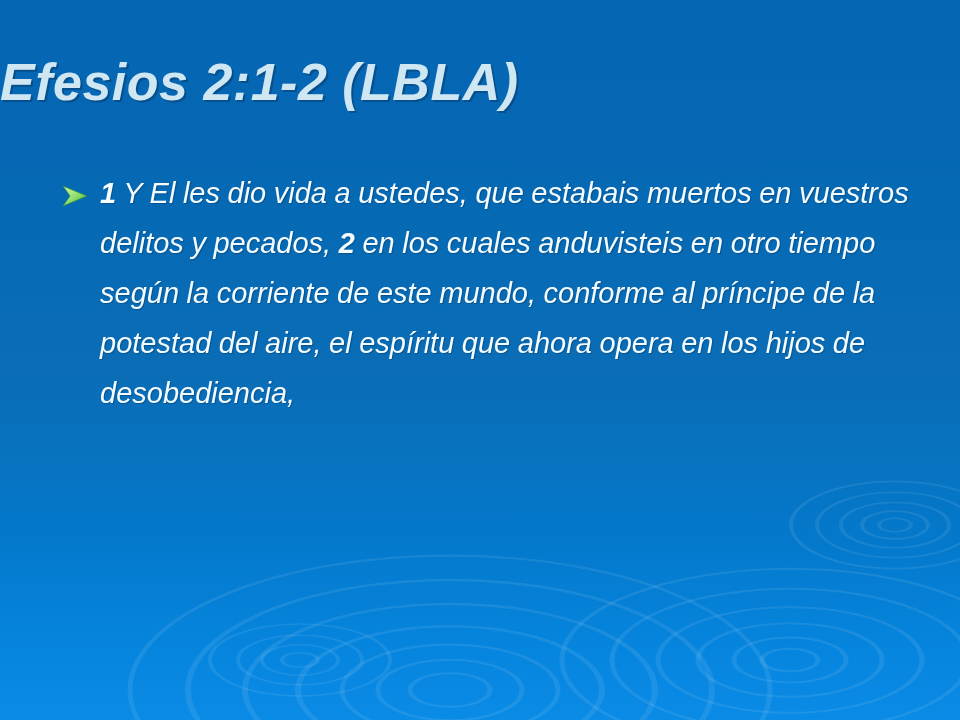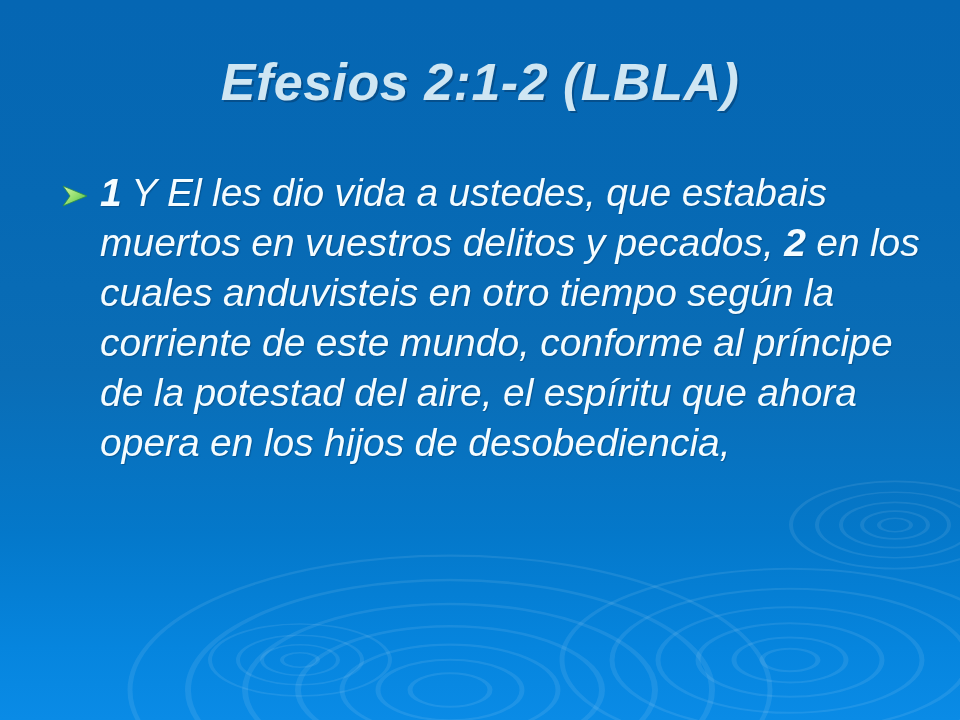--- a/index.html
+++ b/index.html
@@ -35,21 +35,20 @@
     width: 960px;
     height: 720px;
   }
 
   
   .title-block {
     position: absolute;
     left: 0;
     top: 52px;
     width: 960px;
-    text-align: center;
   }
   .slide-title {
     display: inline-block;
     font-size: 52px;
     font-weight: bold;
     font-style: italic;
     letter-spacing: 0.5px;
     color: #cfe6f3;
     text-shadow: 2px 2px 0 rgba(5, 60, 110, 0.55);
     white-space: nowrap;
@@ -72,21 +71,21 @@
     position: absolute;
     left: 2px;
     top: 16px;
     width: 28px;
     height: 24px;
   }
   .bullet-icon svg { display: block; }
 
   .verse-text {
     margin: 0;
-    font-size: 39px;
+    font-size: 29px;
     font-style: italic;
     line-height: 50px;
     color: #f4fcff;
     text-shadow: 1px 1px 1px rgba(4, 55, 100, 0.45);
     text-align: left;
     word-spacing: -0.5px;
   }
   .verse-text b {
     font-weight: bold;
   }

